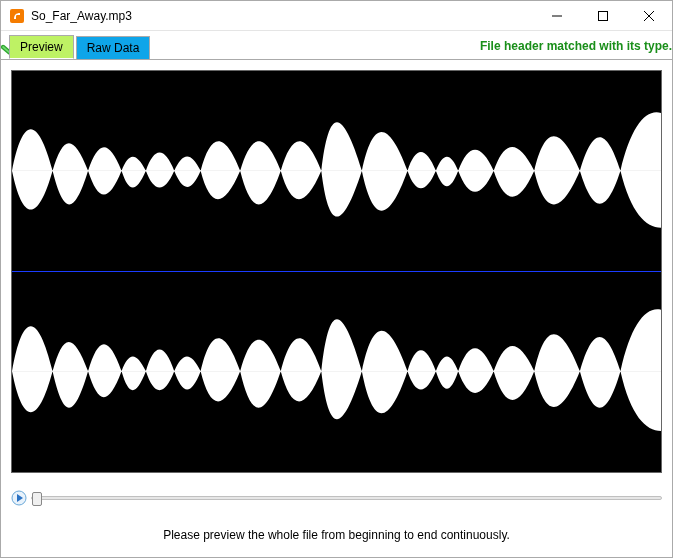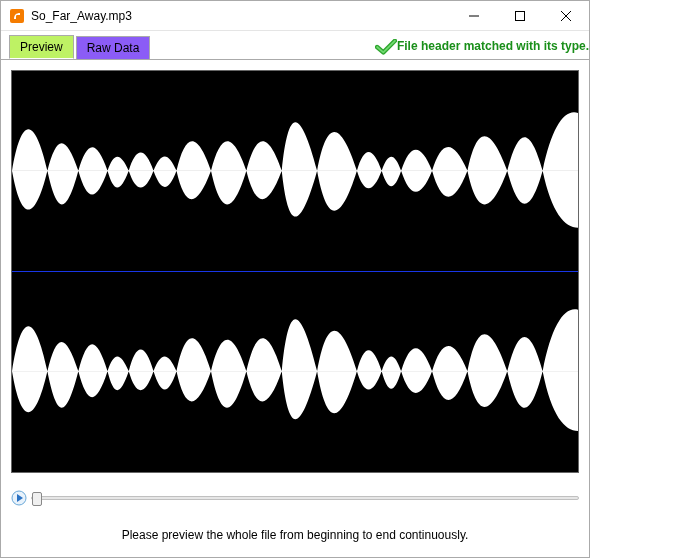--- a/index.html
+++ b/index.html
@@ -1,28 +1,28 @@
 <!DOCTYPE html>
 <html><head>
 <meta charset="utf-8">
 <style>
   * { box-sizing: border-box; }
   html, body { margin: 0; padding: 0; font-family: "Segoe UI", Tahoma, sans-serif; font-size: 12px; background: #fff; }
-  .window { width: 590px; height: 558px; border: 1px solid #aaa; background: #fff; position: relative; display: flex; flex-direction: column; }
+  .window { width: 673px; height: 558px; border: 1px solid #aaa; background: #fff; position: relative; display: flex; flex-direction: column; }
   .titlebar { height: 30px; display: flex; align-items: center; padding: 0 0 0 8px; border-bottom: 1px solid #e5e5e5; }
   .titlebar-icon { width: 16px; height: 16px; margin-right: 6px; }
   .titlebar-title { flex: 0 0 auto; font-size: 12px; color: #000; }
   .titlebar-spacer { flex: 1; }
   .winbtn { width: 46px; height: 30px; display: flex; align-items: center; justify-content: center; cursor: default; }
   .winbtn svg { stroke: #000; stroke-width: 1; fill: none; }
   .topbar { height: 28px; display: flex; align-items: center; padding: 2px 8px 0 8px; position: relative; }
   .tabs { display: flex; align-items: flex-end; }
-  .tab { padding: 4px 10px; border: 1px solid #aaa; border-bottom: none; background: #8b5cf6; font-size: 12px; margin-right: 2px; cursor: default; position: relative; top: 1px; }
+  .tab { padding: 4px 10px; border: 1px solid #aaa; border-bottom: none; background: #0ea5e9; font-size: 12px; margin-right: 2px; cursor: default; position: relative; top: 1px; }
   .tab.active { background: #bef264; border-bottom: 1px solid #fff; z-index: 2; }
-  .status-msg { position: absolute; left: 0; right: 0; text-align: center; font-weight: bold; color: #1a8f1a; pointer-events: none; display: flex; justify-content: flex-end; align-items: center; gap: 4px; }
+  .status-msg { position: absolute; left: 0; right: 0; text-align: center; font-weight: bold; color: #1a8f1a; pointer-events: none; display: flex; justify-content: space-between; align-items: center; gap: 4px; }
   .checkmark { width: 18px; height: 14px; }
   .content { border-top: 1px solid #aaa; flex: 1; display: flex; flex-direction: column; padding: 10px; gap: 16px; min-height: 0; }
   .waveform-area { flex: 1; background: #000; border: 1px solid #666; position: relative; overflow: hidden; }
   .wave-svg { width: 100%; height: 100%; display: block; }
   .playbar { height: 18px; display: flex; align-items: center; gap: 4px; }
   .playbtn { width: 16px; height: 16px; flex: 0 0 auto; }
   .seek-track { flex: 1; height: 4px; background: #e6e6e6; border: 1px solid #c0c0c0; border-radius: 2px; position: relative; }
   .seek-thumb { position: absolute; left: 0; top: -5px; width: 10px; height: 14px; background: #f0f0f0; border: 1px solid #888; border-radius: 2px; }
   .footer { height: 24px; display: flex; align-items: center; justify-content: center; font-size: 12px; color: #000; }
 </style>

